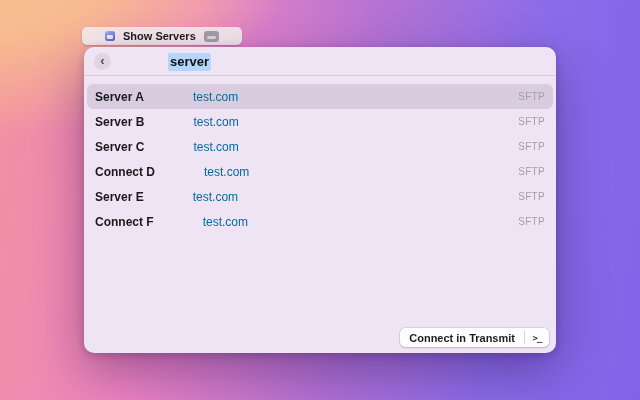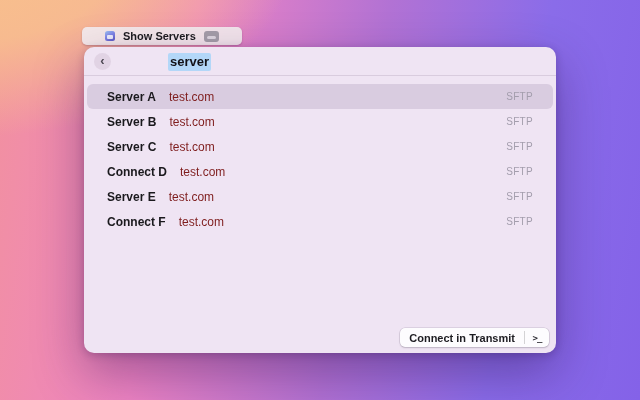--- a/index.html
+++ b/index.html
@@ -57,26 +57,26 @@
     font-size:13px;line-height:1;cursor:pointer;
   }
   .back-btn span{position:relative;top:-1px;font-weight:700;}
   .search-input{font-size:13px;font-weight:600;color:#121116;cursor:text;margin-left:48px;}
   .search-input .sel{background:#b3d7f8;padding:1px 2px 2px;border-radius:2px;}
   .divider{height:1px;background:rgba(70,45,85,0.13);}
 
   
   .list{padding:8px 3px 0;}
   .row{
-    height:25px;display:flex;align-items:center;padding:0 20px;
-    border-radius:6px;font-size:12px;cursor:default;
+    height:25px;display:flex;align-items:center;padding:0 8px;
+    border-radius:6px;font-size:12px;cursor:default;gap:36px;
   }
   .row.selected{background:#d9cce0;}
   .row .name{font-weight:700;color:#1a191d;min-width:48px;margin-right:13px;white-space:nowrap;}
-  .row .host{color:#7f1d1d;flex:1;}
+  .row .host{color:#0369a1;flex:1;}
   .row .proto{color:#a39dac;font-size:10px;letter-spacing:0.3px;}
 
   
   .footer{position:absolute;right:7px;bottom:6px;}
   .btn-group{
     display:flex;align-items:stretch;height:19px;
     background:#fdfcfe;border-radius:5px;overflow:hidden;
     box-shadow:0 0 0 0.5px rgba(40,20,60,0.18), 0 1px 2px rgba(0,0,0,0.14);
   }
   .btn-main{

